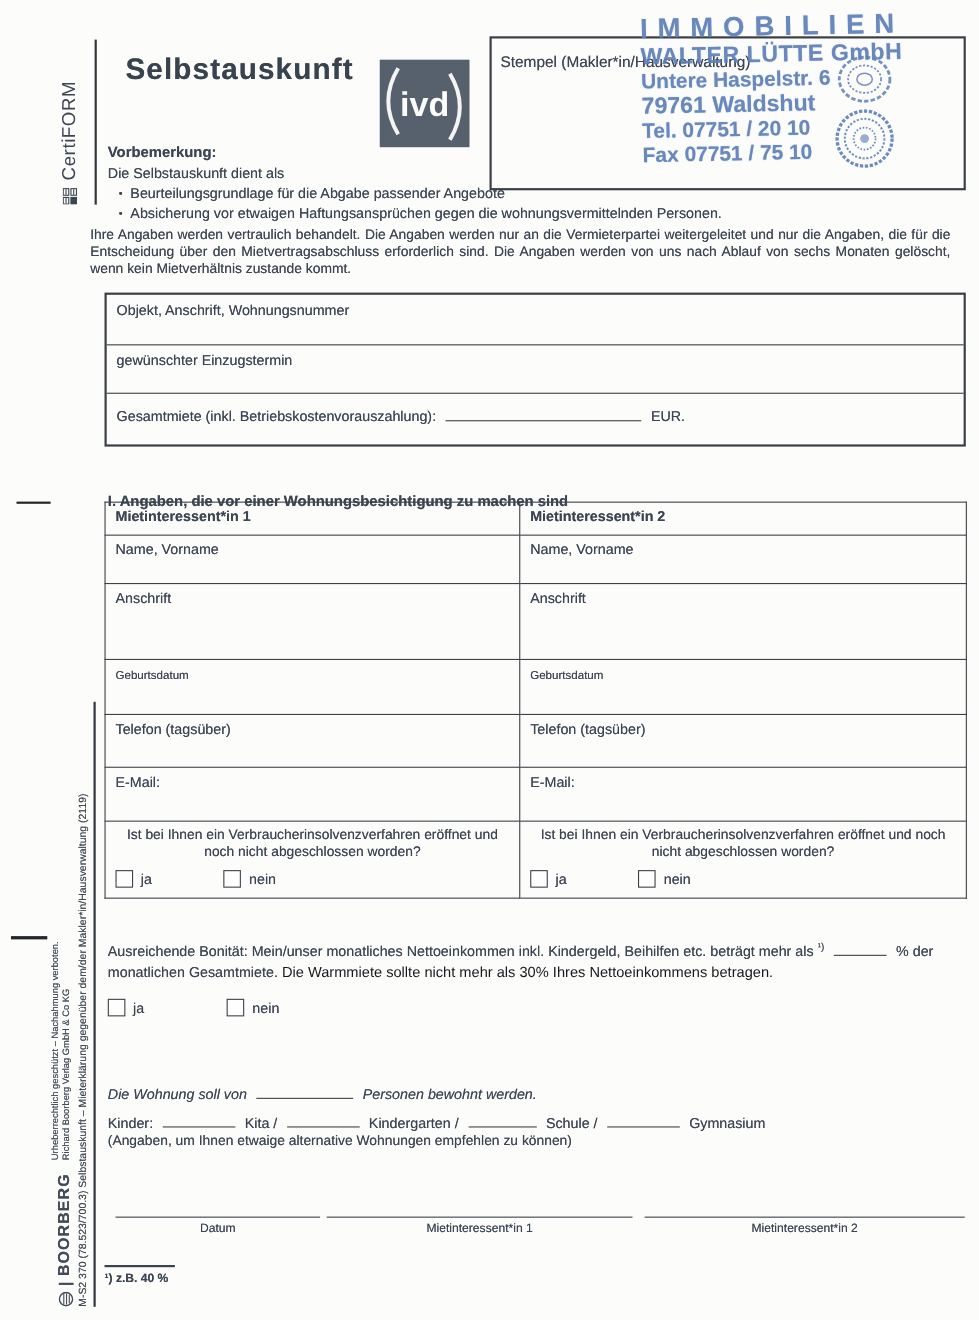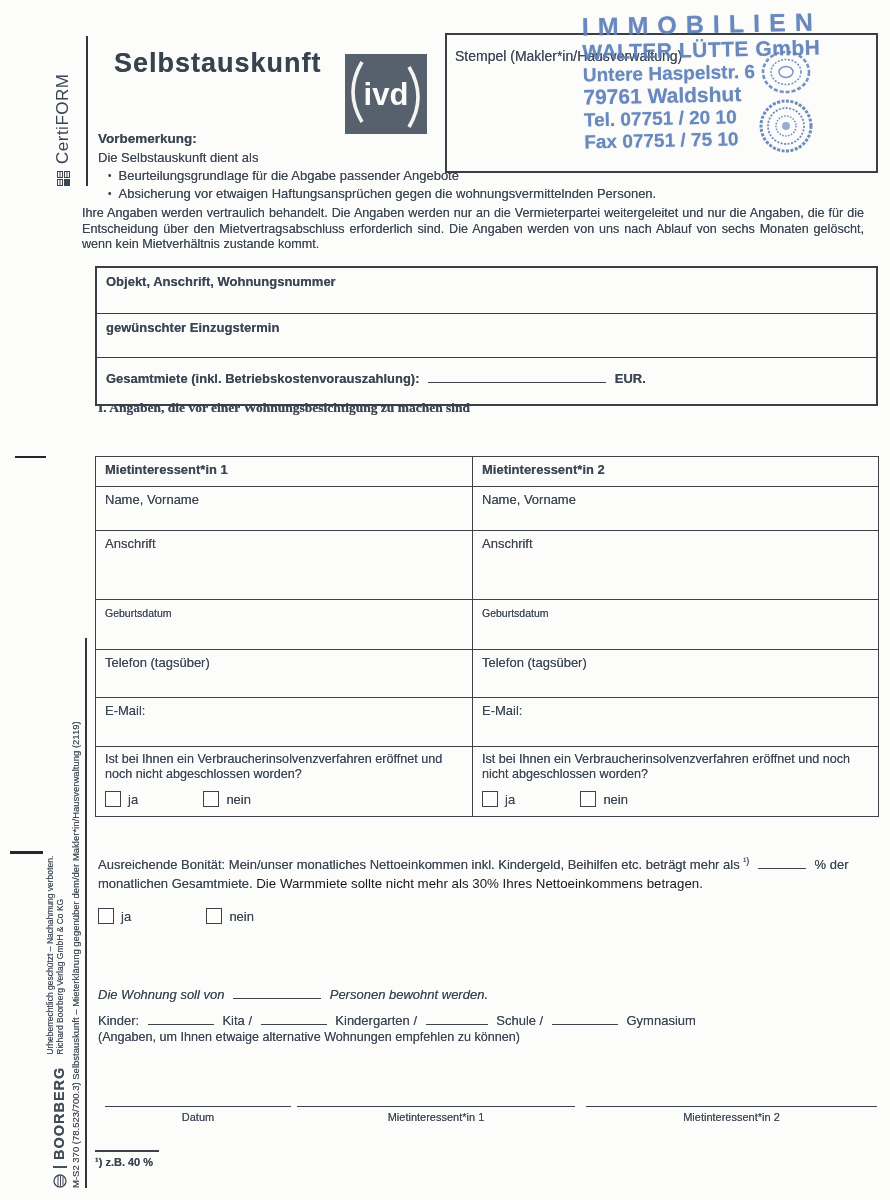--- a/index.html
+++ b/index.html
@@ -54,37 +54,37 @@
 
   
   #vorb-h { left:98px; top:131px; font-size:13.5px; font-weight:bold; }
   #vorb-i { left:98px; top:150px; font-size:13px; }
   .bullet { left:108px; font-size:13px; }
   .bullet::before { content:"•"; font-size:10px; margin-right:7px; vertical-align:1px; }
   #privacy { left:82px; top:206px; width:782px; font-size:12.6px; line-height:15.6px; text-align:justify; }
 
   
   #objbox { left:95px; top:266px; width:783px; border:2px solid #3a3f45; }
-  #objbox .brow { padding:6px 9px; font-size:13px; border-bottom:1.6px solid #3a3f45;font-weight:bold; }
+  #objbox .brow { padding:6px 9px; font-size:13px; border-bottom:1.6px solid #3a3f45; }
   #objbox .brow:last-child { border-bottom:none; }
 
   .blank { display:inline-block; border-bottom:1.4px solid #3e434c; height:13px; margin:0 5px; }
 
   
-  #sec1-h { left:98px; top:400px; font-size:13.5px; font-weight:bold;font-family:Liberation Serif, serif; }
+  #sec1-h { left:98px; top:448px; font-size:13.5px; font-weight:bold; }
   #ptable { left:95px; top:456px; }
   table { border-collapse:collapse; table-layout:fixed; width:783px; }
   td { border:1.7px solid #3c414a; vertical-align:top; padding:5px 9px; font-size:13px; }
   td.hdr { font-weight:bold; }
   td .small-label { font-size:10.5px; }
   .cb { display:inline-block; width:16px; height:16px; border:1.7px solid #3c414a; background:#fffefd; vertical-align:-3px; margin-right:7px; }
   .cbgroup { display:inline-block; }
   .cb-row { margin-top:9px; }
   .cb-gap { display:inline-block; width:58px; }
-  .question { font-size:12.6px; line-height:15px; }
+  .question { font-size:12.6px; line-height:15px;text-align:center; }
 
   
   #bonitaet { left:98px; top:852px; width:783px; font-size:13px; line-height:18.5px; }
   #bonitaet sup { font-size:9px; }
   #bonitaet .clean { color:#15181c; text-shadow:none; font-size:13.3px; }
   #bon-cb { left:98px; top:908px; font-size:13px; }
 
   
   #occupants { left:98px; top:986px; font-size:13px;font-style:italic; }
   #kinder { left:98px; top:1012px; font-size:13px; }

